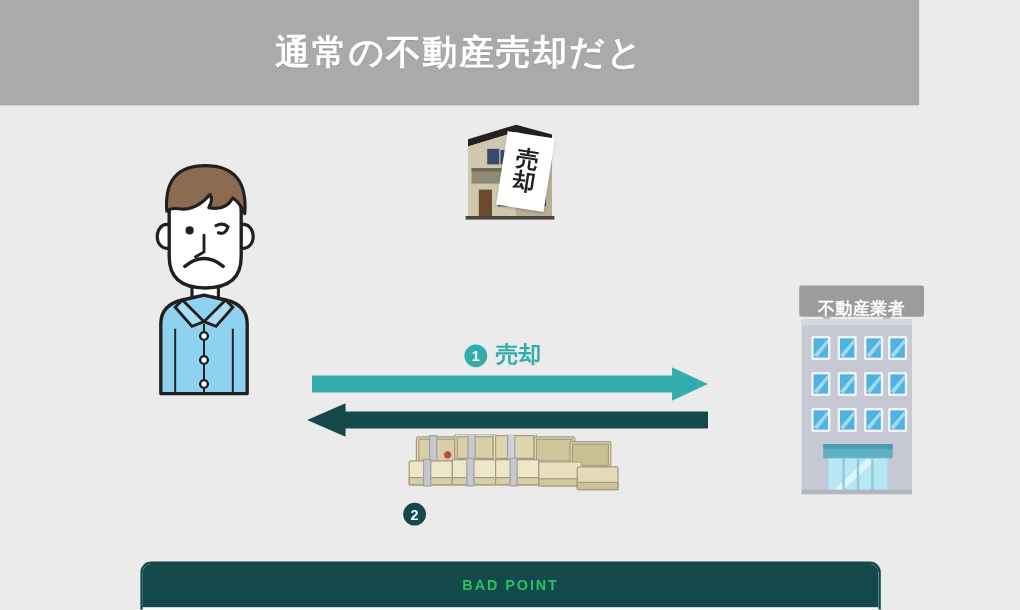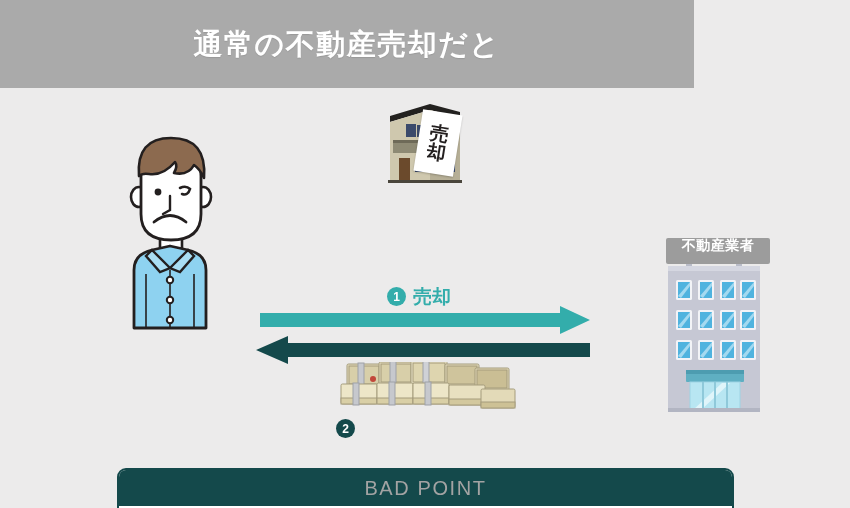--- a/index.html
+++ b/index.html
@@ -4,21 +4,21 @@
 <style>
   * { box-sizing: border-box; margin: 0; padding: 0; }
   html, body {
     width: 850px; height: 508px;
     font-family: "Liberation Sans", "DejaVu Sans", sans-serif;
   }
   body { background: #ECEBEB; overflow: hidden; position: relative; }
 
   
   #header {
-    position: absolute; left: 0; top: 0; width: 694px; height: 88px;
+    position: absolute; left: 0; top: 0; width: 766px; height: 88px;
     background: #AAAAAA;
     display: flex; align-items: center; justify-content: center;
   }
   #header-title {
     color: #FFFFFF; font-size: 29px; font-weight: bold;
     letter-spacing: 1.5px; line-height: 1;
     text-shadow: 0 1px 1px rgba(0,0,0,.10);
   }
 
   
@@ -67,39 +67,39 @@
   #badge-pay  { background: #14494B; }
 
   
   #money { position: absolute; left: 333px; top: 274px; width: 190px; height: 52px; }
 
   
   #agency { position: absolute; left: 660px; top: 58px; width: 108px; height: 266px; }
   #agency-sign {
     position: absolute; left: 666px; top: 150px; width: 104px; height: 26px;
     background: #9C9C9C; border-radius: 2px;
-    display: flex; align-items: flex-start; justify-content: center;
+    display: flex; align-items: flex-end; justify-content: center;
   }
   #agency-sign span {
     color: #FFFFFF; font-size: 14px; font-weight: bold; letter-spacing: .5px;
     line-height: 1;
   }
 
   
   #badpoint {
     position: absolute; left: 117px; top: 380px; width: 617px; height: 88px;
     border: 2px solid #14494B; border-radius: 9px;
     background: #FFFFFF; overflow: hidden;
   }
   #badpoint-head {
     height: 36px; background: #14494B;
     display: flex; align-items: center; justify-content: center;
   }
   #badpoint-title {
-    color: #a3a3a3; font-size: 20px; font-weight: normal; letter-spacing: 1.6px;
+    color: #22c55e; font-size: 12px; font-weight: bold; letter-spacing: 1.6px;
     line-height: 1;
   }
   #badpoint-body {
     height: 48px; display: flex; align-items: center; justify-content: center;
     gap: 26px;
   }
 </style>
 </head>
 <body>
 

